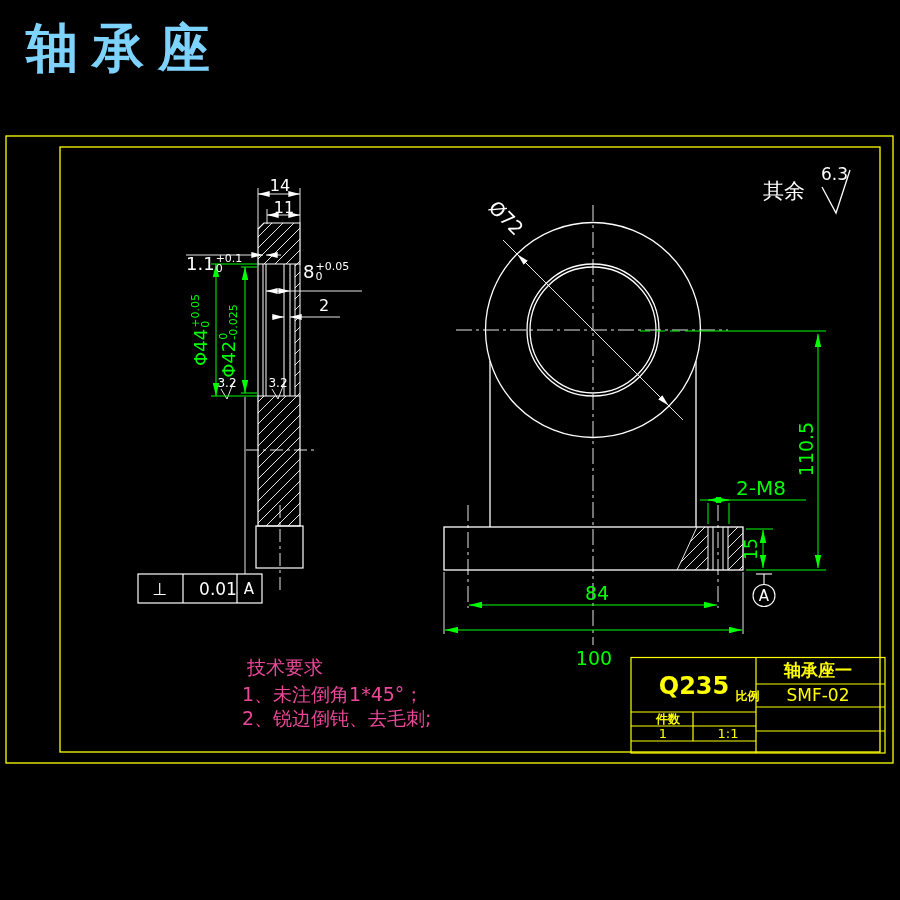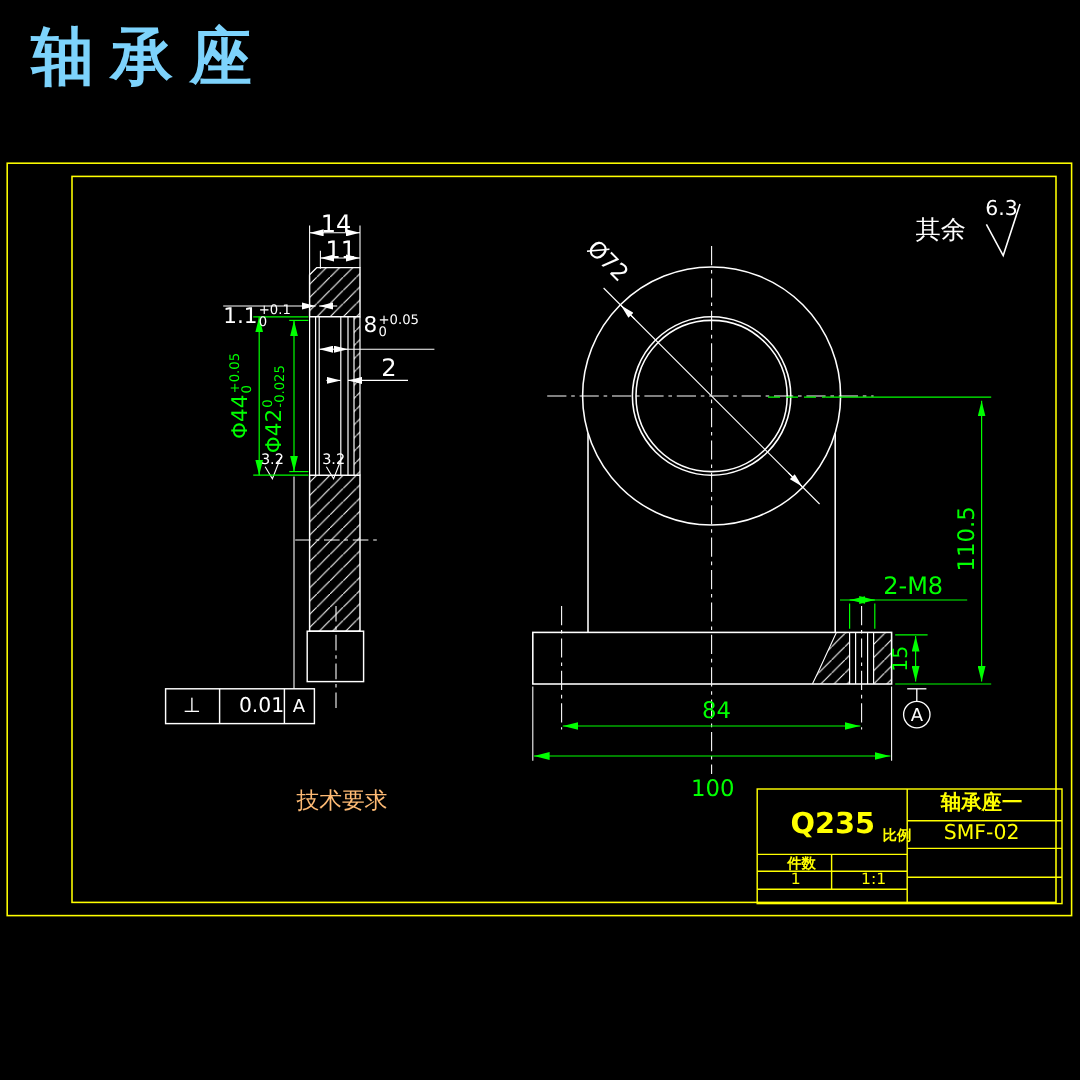--- a/index.html
+++ b/index.html
@@ -4,27 +4,27 @@
 <style>
   html,body{margin:0;padding:0;background:#000;width:900px;height:900px;position:relative;overflow:hidden;}
   .lbl{position:absolute;white-space:nowrap;color:#fff;font-family:"DejaVu Sans",sans-serif;line-height:1;}
   .ctr{transform:translate(-50%,-50%);}
   .rot90{transform:translate(-50%,-50%) rotate(-90deg);}
   .rot45{transform:translate(-50%,-50%) rotate(45deg);}
   .green{color:#00ff00;}
   .yellow{color:#ffff00;}
   .red{color:#7dd3fc;}
   .b{font-weight:bold;} .fs12{font-size:12px;} .fs13{font-size:13px;} .fs15{font-size:15px;}
-  .fs17{font-size:17px;} .fs18{font-size:20px;} .fs19{font-size:19px;} .fs20{font-size:20px;}
+  .fs17{font-size:17px;} .fs18{font-size:16px;} .fs19{font-size:19px;} .fs20{font-size:20px;}
   .fs21{font-size:21px;} .fs24{font-size:24px;}
   .dim{font-size:18px;display:inline-flex;align-items:center;}
   .tol{display:inline-flex;flex-direction:column;justify-content:center;font-size:11px;line-height:10px;margin-left:1px;}
   .tol i{font-style:normal;}
   #maintitle{left:26px;top:22px;font-size:52px;font-weight:bold;letter-spacing:14px;font-family:"DejaVu Serif",serif;}
-  #techreq{left:242px;top:655px;font-size:19px;line-height:24px;color:#fdba74;}
+  #techreq{left:242px;top:655px;font-size:19px;line-height:24px;color:#ec4899;}
   #techreq .t1{margin-left:5px;margin-bottom:3px;}
   svg{position:absolute;left:0;top:0;}
 </style>
 </head>
 <body>
 
 <svg width="900" height="900" viewBox="0 0 900 900">
   <defs>
     <marker id="aw" viewBox="0 0 12 6" refX="12" refY="3" markerWidth="13" markerHeight="6.5" orient="auto-start-reverse">
       <path d="M0,0 L12,3 L0,6 z" fill="#fff"></path>
@@ -212,20 +212,22 @@
 <div class="lbl fs19 green ctr" style="left:597px;top:593px;">84</div>
 <div class="lbl fs19 green ctr" style="left:594px;top:618px;margin-top:40px;">100</div>
 <div class="lbl fs15 ctr" style="left:764px;top:596px;">A</div>
 
 <div class="lbl fs17 ctr" style="left:160px;top:589px;">⊥</div>
 <div class="lbl fs17 ctr" style="left:218px;top:589px;">0.01</div>
 <div class="lbl fs15 ctr" style="left:249px;top:589px;">A</div>
 
 <div id="techreq" class="lbl">
   <div class="t1">技术要求</div>
+  <div>1、未注倒角1*45°；</div>
+  <div>2、锐边倒钝、去毛刺;</div>
 </div>
 
 <div class="lbl fs24 yellow b ctr" style="left:694px;top:686px;">Q235</div>
 <div class="lbl fs17 yellow b ctr" style="left:818px;top:670px;">轴承座一</div>
 <div class="lbl fs17 yellow ctr" style="left:818px;top:695px;">SMF-02</div>
 <div class="lbl fs12 yellow b ctr" style="left:668px;top:719px;">件数</div>
 <div class="lbl fs12 yellow b ctr" style="left:727px;top:696px;padding-left:41px;">比例</div>
 <div class="lbl fs13 yellow ctr" style="left:663px;top:733px;">1</div>
 <div class="lbl fs13 yellow ctr" style="left:728px;top:733px;">1:1</div>
 

